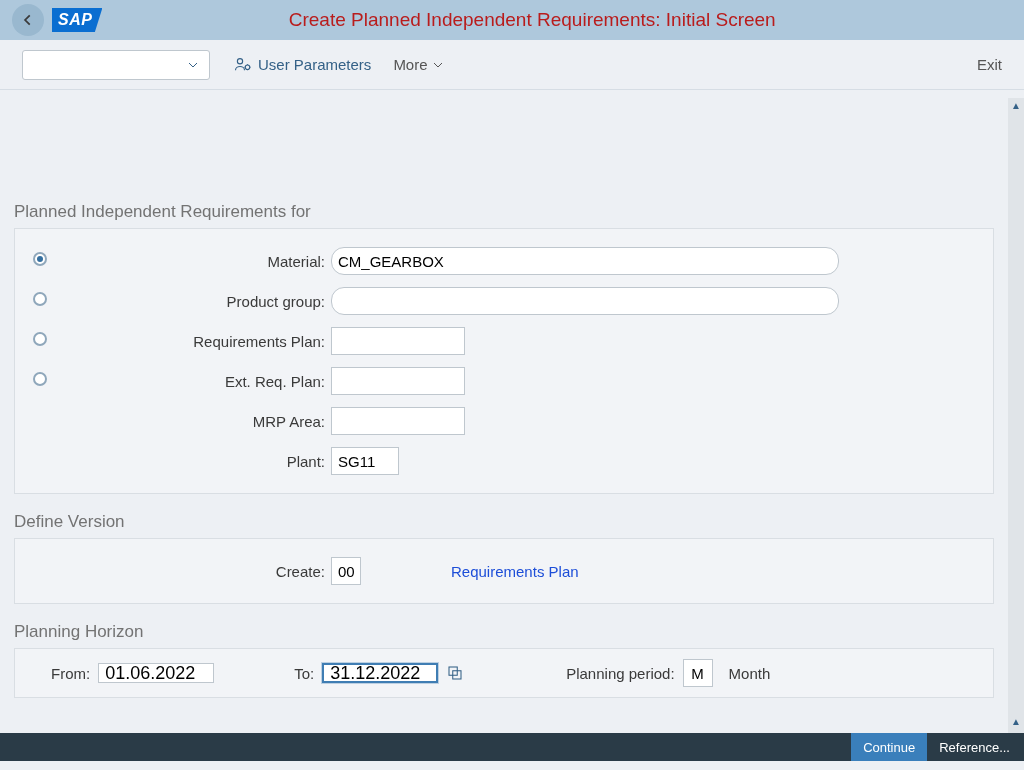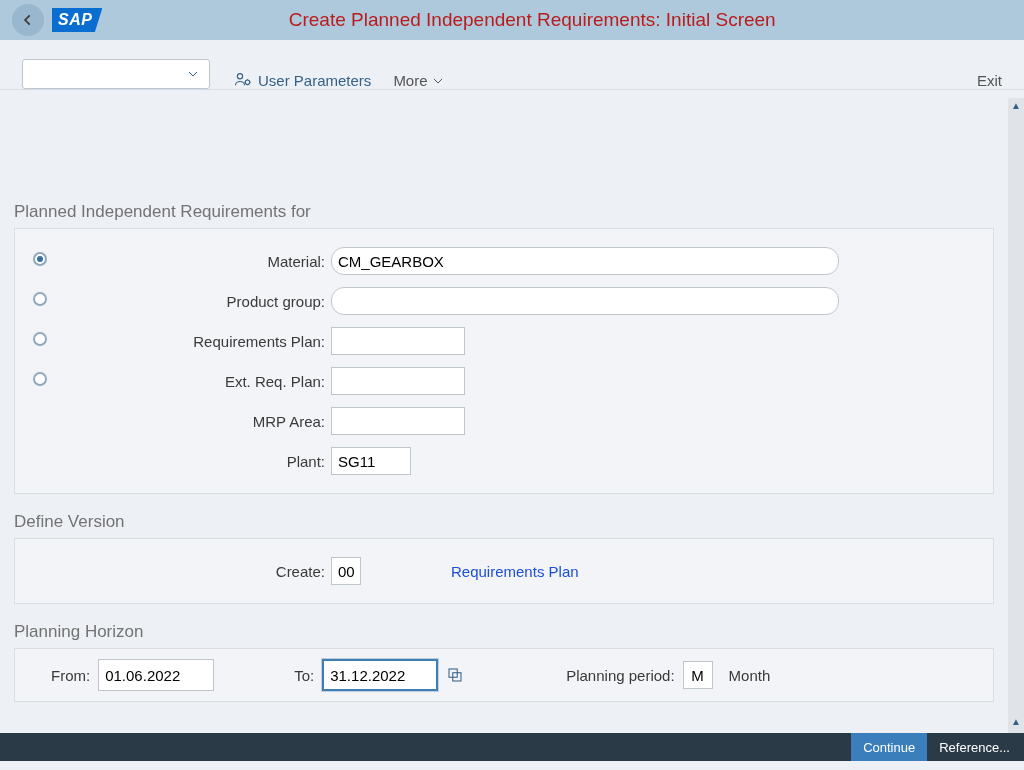--- a/index.html
+++ b/index.html
@@ -46,21 +46,21 @@
     text-align: center;
     font-size: 19px;
     color: #b91c1c;
     font-weight: 400;
     margin-right: 50px;
   }
   .toolbar {
     height: 50px;
     background: #edf0f4;
     display: flex;
-    align-items: flex-end;
+    align-items: center;
     padding: 0 22px;
     border-bottom: 1px solid #d6dde4;
   }
   .dropdown {
     width: 188px;
     height: 30px;
     background: #fff;
     border: 1px solid #bfc7ce;
     border-radius: 3px;
     display: flex;
@@ -152,28 +152,28 @@
     background:#346fa0; margin:2px;
   }
   .lbl-col {
     width:274px; text-align:right; color:#3a3a3a; font-size:15px;
     padding-right:6px;
   }
   .fld { height:28px; border:1px solid #bfc7ce; background:#fff; padding:0 6px;
     font-size:15px; font-family:inherit;}
   .fld-wide { width:508px;border-radius:13px; }
   .fld-small { width:134px; }
-  .fld-tiny { width:80px; }
+  .fld-tiny { width:68px; }
   .fld-xs { width:30px; text-align:left; }
   .static-text { font-size:15px; color:#1d4ed8; padding-left:30px; }
   .horizon-row { display:flex; align-items:center; padding: 4px 8px 4px 28px; }
   .hlabel { font-size:15px; color:#3a3a3a; margin-right:8px; }
   .fld-date {
-    height:32px; border:1px solid #bfc7ce; background:#fff; padding:0 6px;
-    font-size:15px; width:116px; font-family:inherit;
+    height:20px; border:1px solid #bfc7ce; background:#fff; padding:0 6px;
+    font-size:18px; width:116px; font-family:inherit;
   }
   .fld-date.focused {
     border:2px solid #3f7db3; outline:none;
     box-shadow: 0 0 0 1px rgba(63,125,179,0.3);
   }
   .period-val {
     height:28px; border:1px solid #bfc7ce; background:#fff;
     width:30px; display:inline-flex; align-items:center; justify-content:center;
     font-size:15px;
   }

